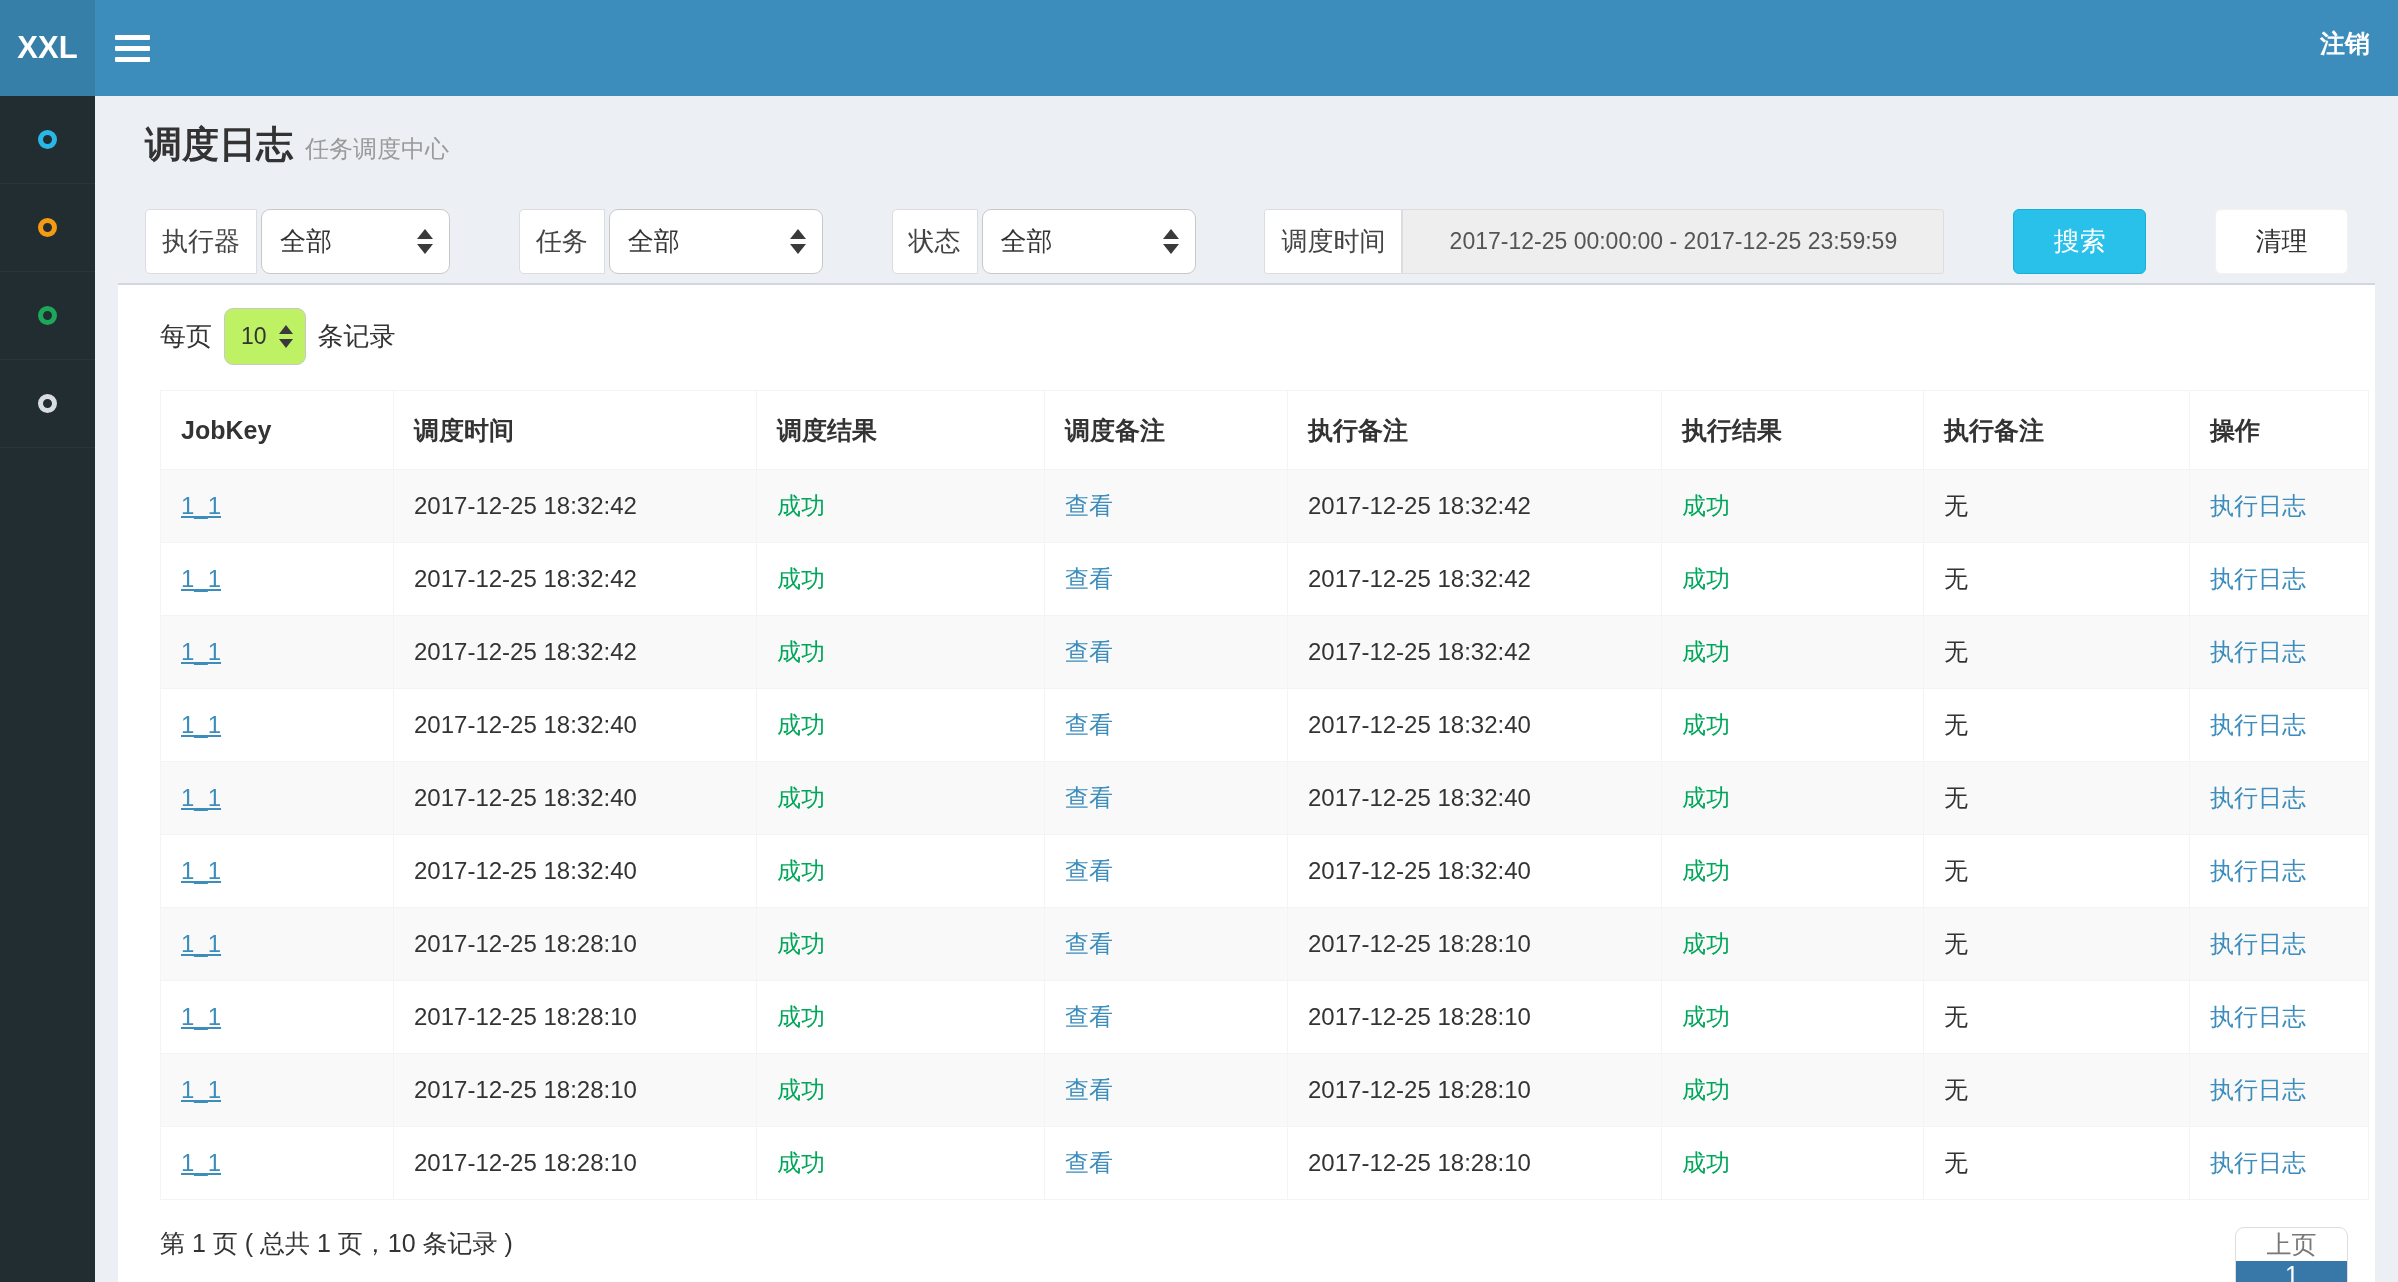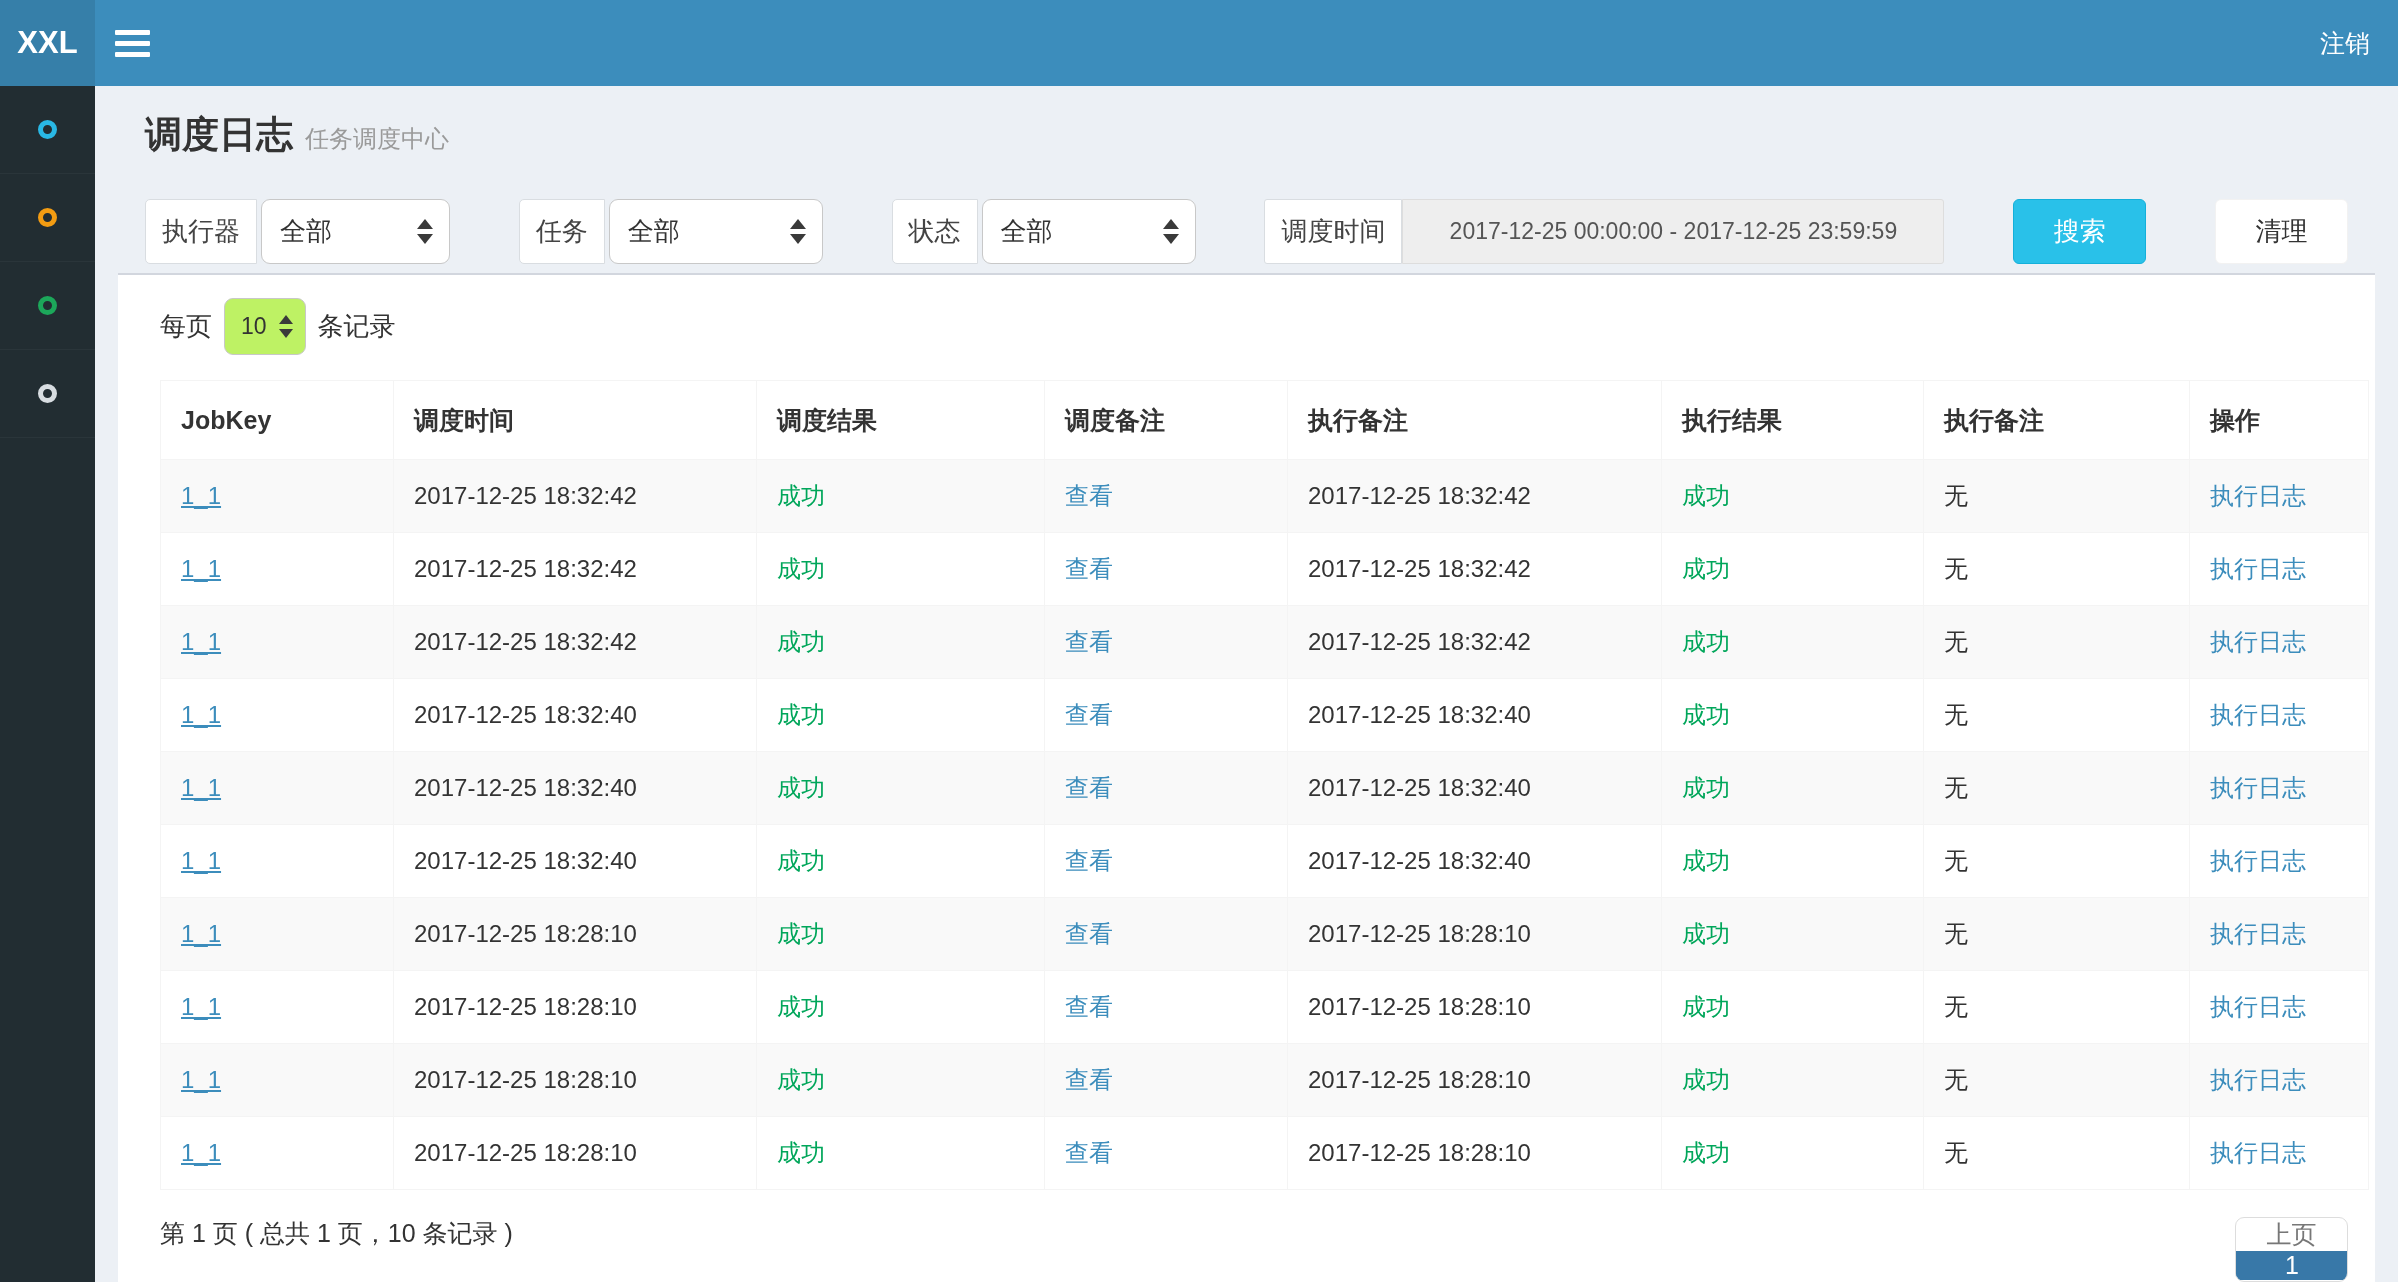--- a/index.html
+++ b/index.html
@@ -1,23 +1,23 @@
 <!DOCTYPE html>
 <html><head>
 <meta charset="utf-8">
 <style>
   * { margin:0; padding:0; box-sizing:border-box; }
   html,body { width:2398px; height:1282px; overflow:hidden;
     font-family:"Liberation Sans","DejaVu Sans",sans-serif; background:#ecf0f5; }
 
   
-  .topbar { display:flex; height:86px; width:100%; }
+  .topbar { display:flex; height:96px; width:100%; }
   .logo { width:95px; background:#367fa9; color:#fff; display:flex; align-items:center;
     justify-content:center; font-size:31px; font-weight:bold; }
-  .navbar { flex:1; background:#3c8dbc; display:flex; align-items:center; position:relative; }
+  .navbar { flex:1; background:#3c8dbc; display:flex; align-items:center; position:relative;font-weight:bold; }
   .hamburger { margin-left:18px; width:60px; height:60px; display:flex; flex-direction:column;
     justify-content:center; gap:6px; cursor:pointer; padding-left:2px; }
   .hamburger span { display:block; width:35px; height:5px; background:#fff; border-radius:1px; }
   .logout { position:absolute; right:0; top:0; height:86px; display:flex; align-items:center;
     padding:0 28px; color:#fff; font-size:25px; cursor:pointer; }
 
   
   .main { display:flex; height:1196px; }
   .sidebar { width:95px; background:#222d32; flex-shrink:0; }
   .side-item { height:88px; display:flex; align-items:center; justify-content:center;

